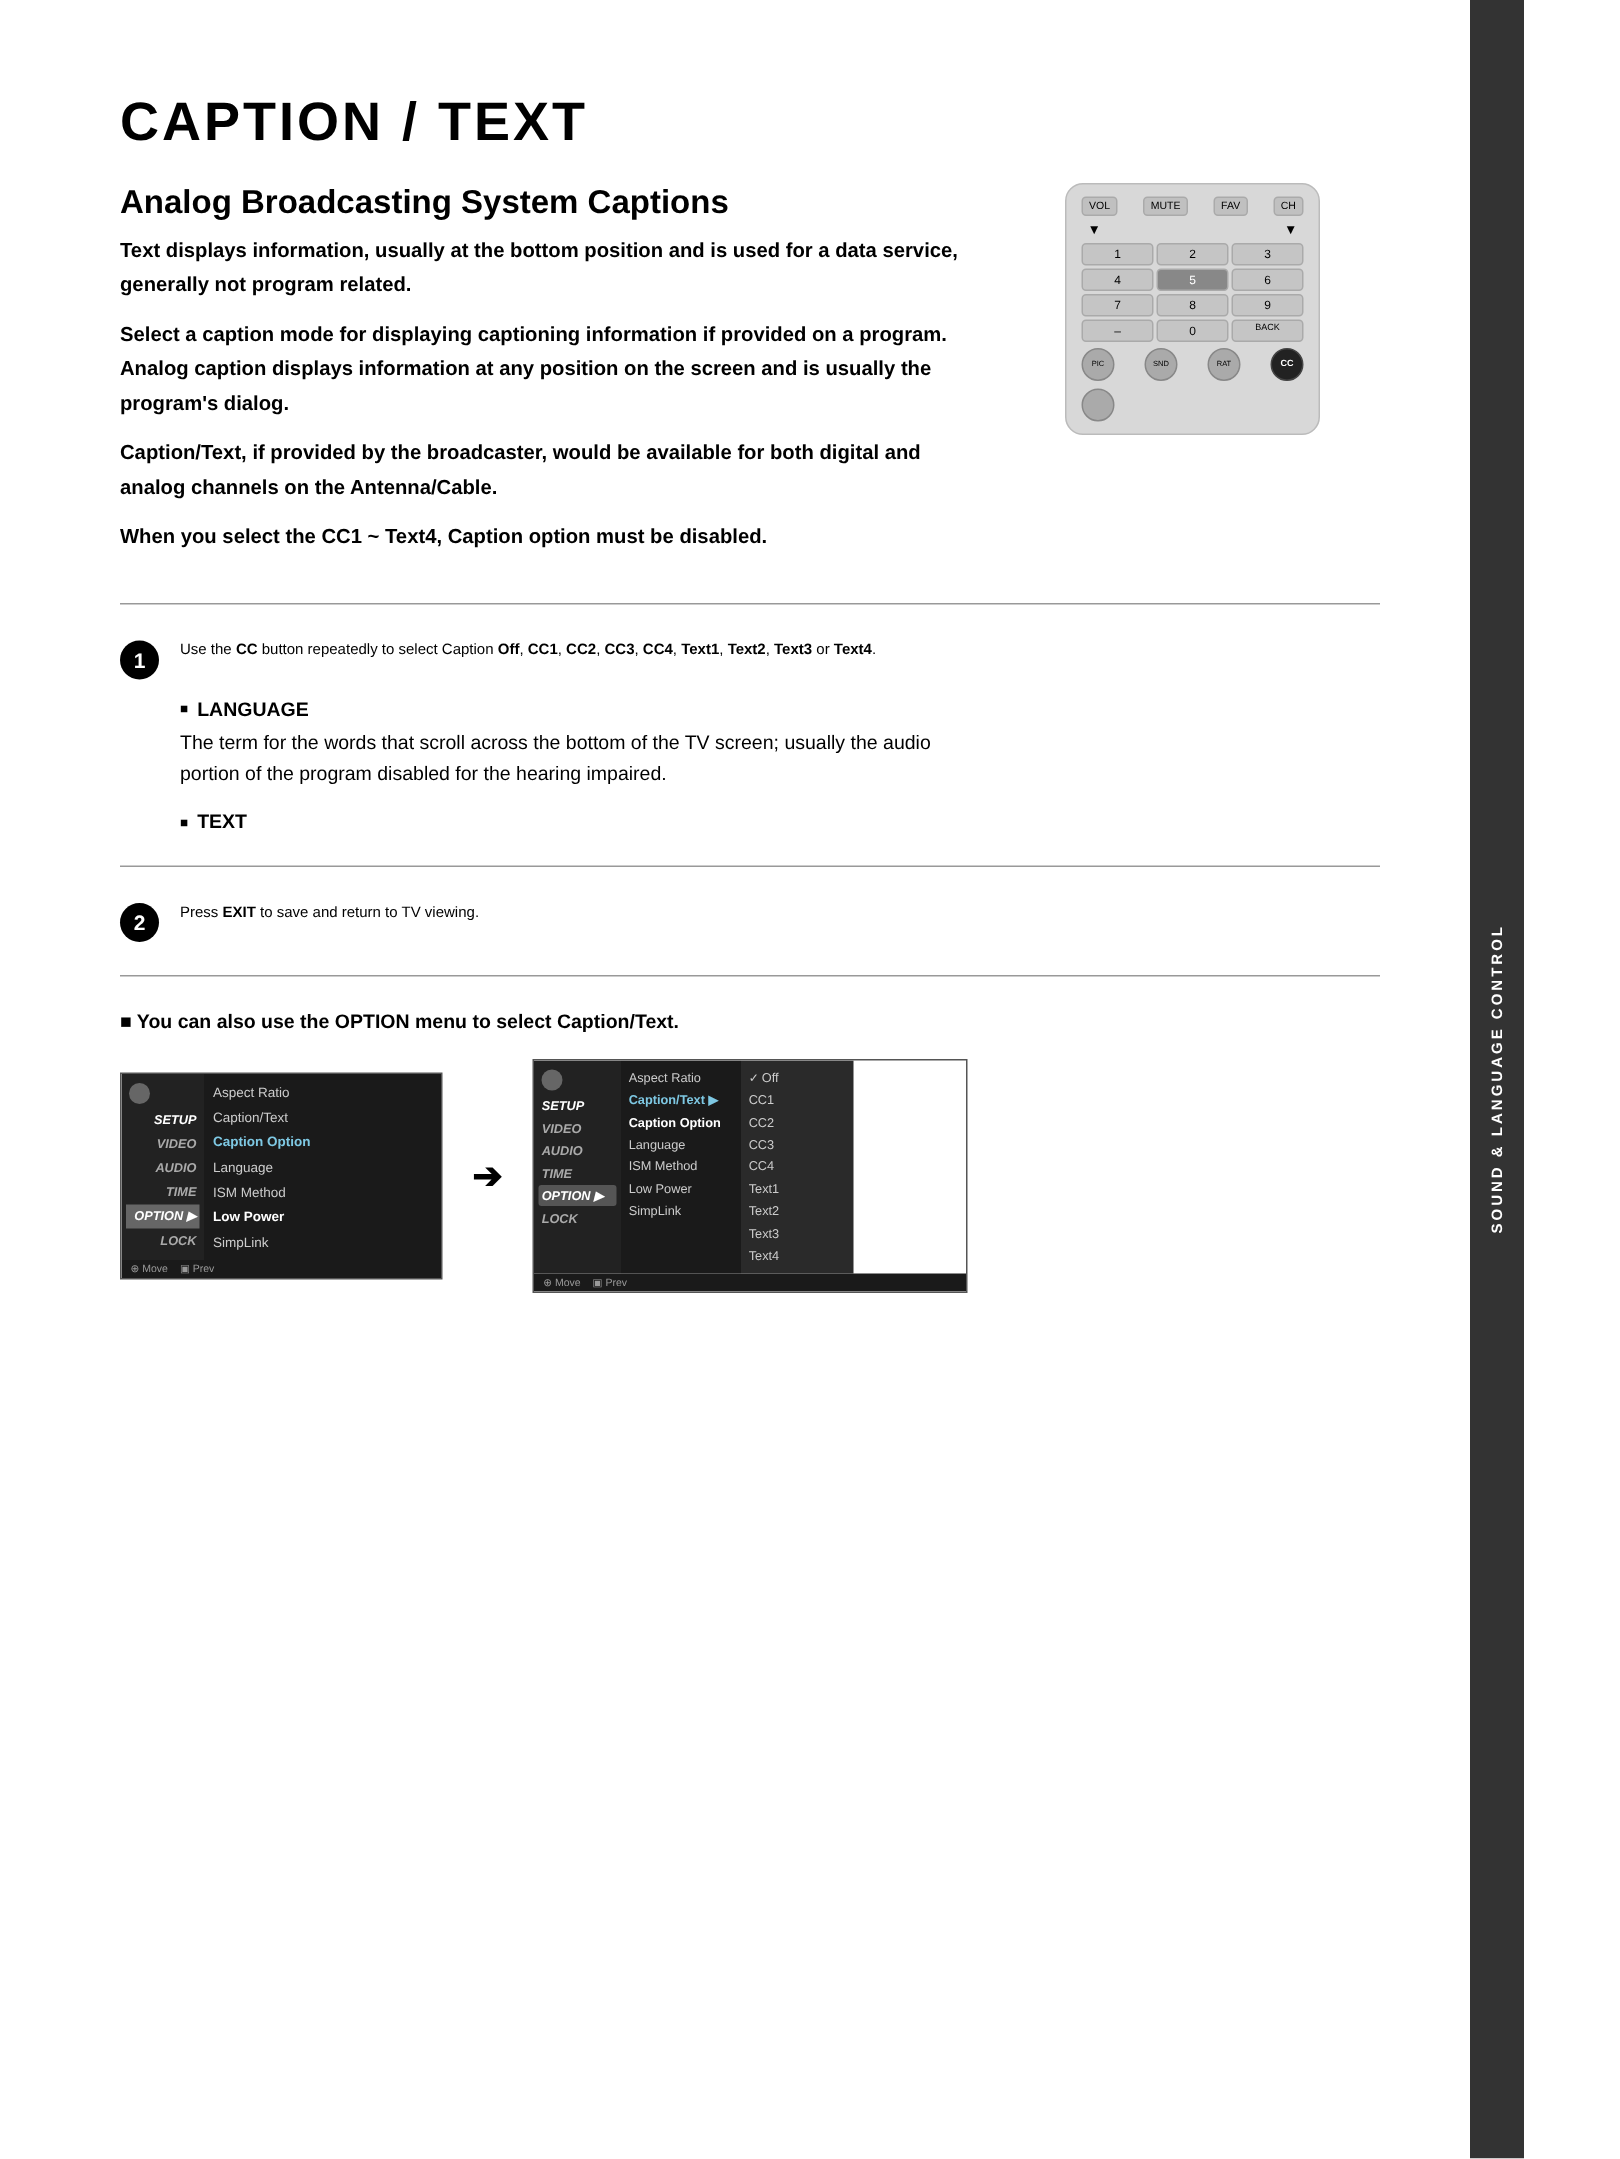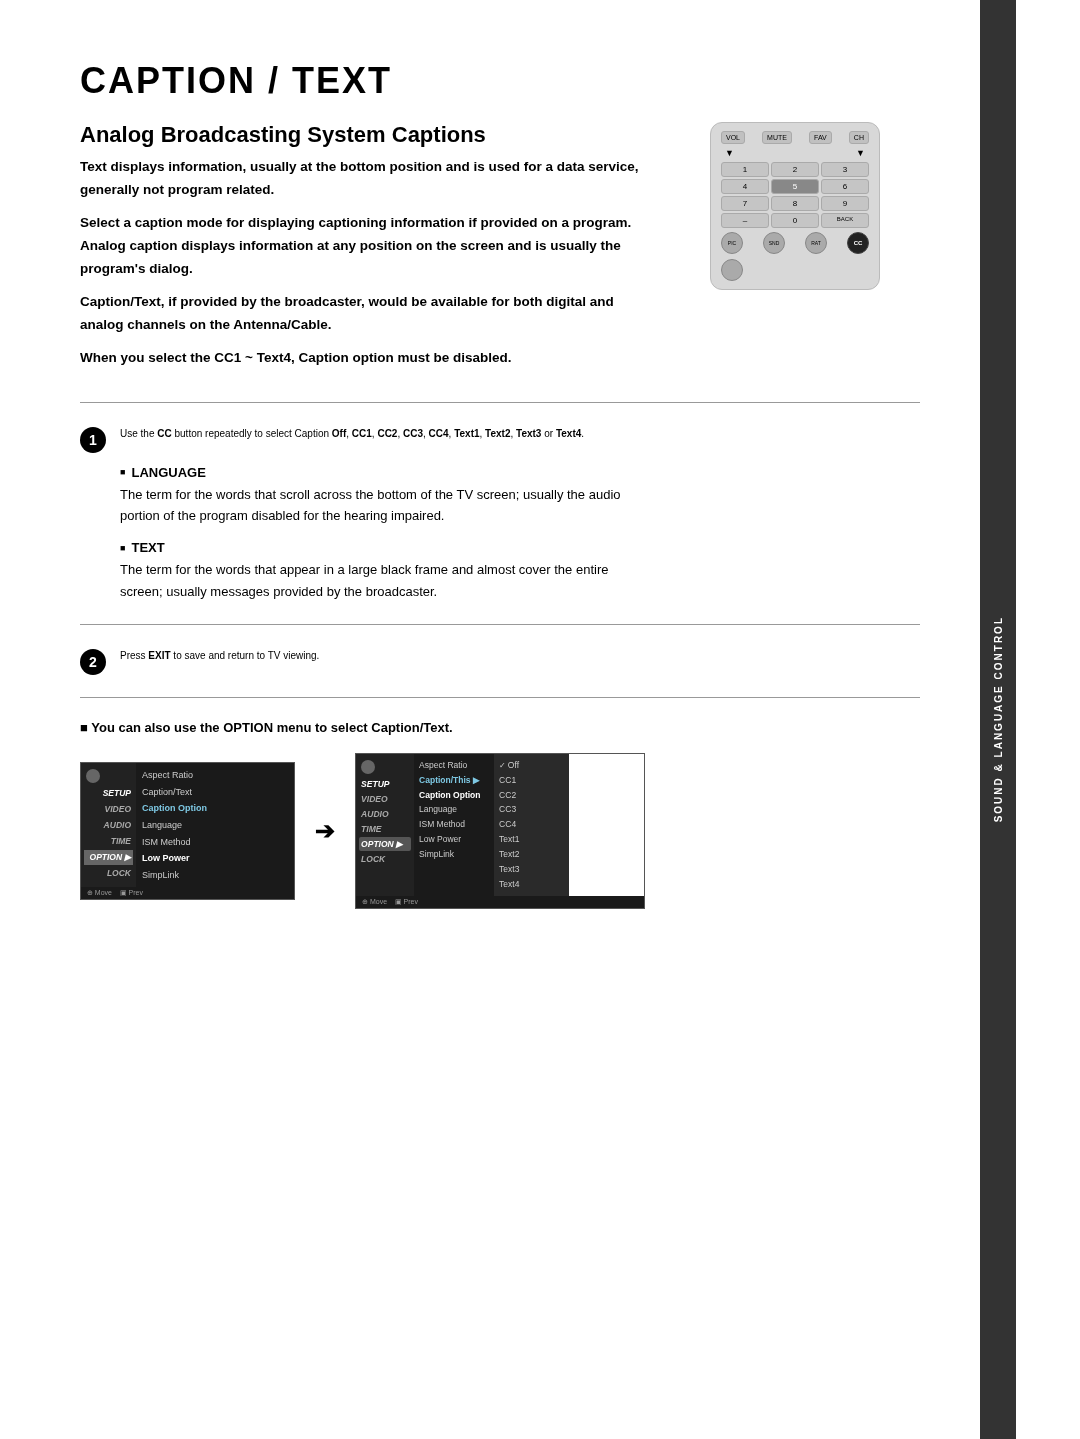--- a/index.html
+++ b/index.html
@@ -427,21 +427,20 @@
       <div class="step-text">
         Use the <strong>CC</strong> button repeatedly to select Caption <strong>Off</strong>, <strong>CC1</strong>, <strong>CC2</strong>, <strong>CC3</strong>, <strong>CC4</strong>, <strong>Text1</strong>, <strong>Text2</strong>, <strong>Text3</strong> or <strong>Text4</strong>.
       </div>
     </div>
 
     <div class="sub-section">
       <div class="sub-section-title">LANGUAGE</div>
       <div class="sub-section-body">The term for the words that scroll across the bottom of the TV screen; usually the audio portion of the program disabled for the hearing impaired.</div>
 
       <div class="sub-section-title">TEXT</div>
-      <div class="sub-section-body">The term for the words that appear in a large black frame and almost cover the entire screen; usually messages provided by the broadcaster.</div>
     </div>
 
     <hr class="divider">
 
     <div class="step-container">
       <div class="step-circle">2</div>
       <div class="step-text">
         Press <strong>EXIT</strong> to save and return to TV viewing.
       </div>
     </div>
@@ -491,21 +490,21 @@
             </div>
             <div style="color:#fff;font-weight:bold;font-style:italic;font-size:8.5px;padding:2px 2px;">SETUP</div>
             <div style="color:#aaa;font-style:italic;font-weight:bold;font-size:8.5px;padding:2px 2px;">VIDEO</div>
             <div style="color:#aaa;font-style:italic;font-weight:bold;font-size:8.5px;padding:2px 2px;">AUDIO</div>
             <div style="color:#aaa;font-style:italic;font-weight:bold;font-size:8.5px;padding:2px 2px;">TIME</div>
             <div style="background:#555;color:#fff;font-style:italic;font-weight:bold;font-size:8.5px;padding:2px 2px;border-radius:2px;">OPTION ▶</div>
             <div style="color:#aaa;font-style:italic;font-weight:bold;font-size:8.5px;padding:2px 2px;">LOCK</div>
           </div>
           <div class="menu-ext-middle">
             <div class="ext-item">Aspect Ratio</div>
-            <div class="ext-item active-blue">Caption/This ▶</div>
+            <div class="ext-item active-blue">Caption/Text ▶</div>
             <div class="ext-item white-bold">Caption Option</div>
             <div class="ext-item">Language</div>
             <div class="ext-item">ISM Method</div>
             <div class="ext-item">Low Power</div>
             <div class="ext-item">SimpLink</div>
           </div>
           <div class="menu-ext-right">
             <div class="ext-item-right check-item">
                 <span class="checkmark">✓</span>
                 <span>Off</span>

